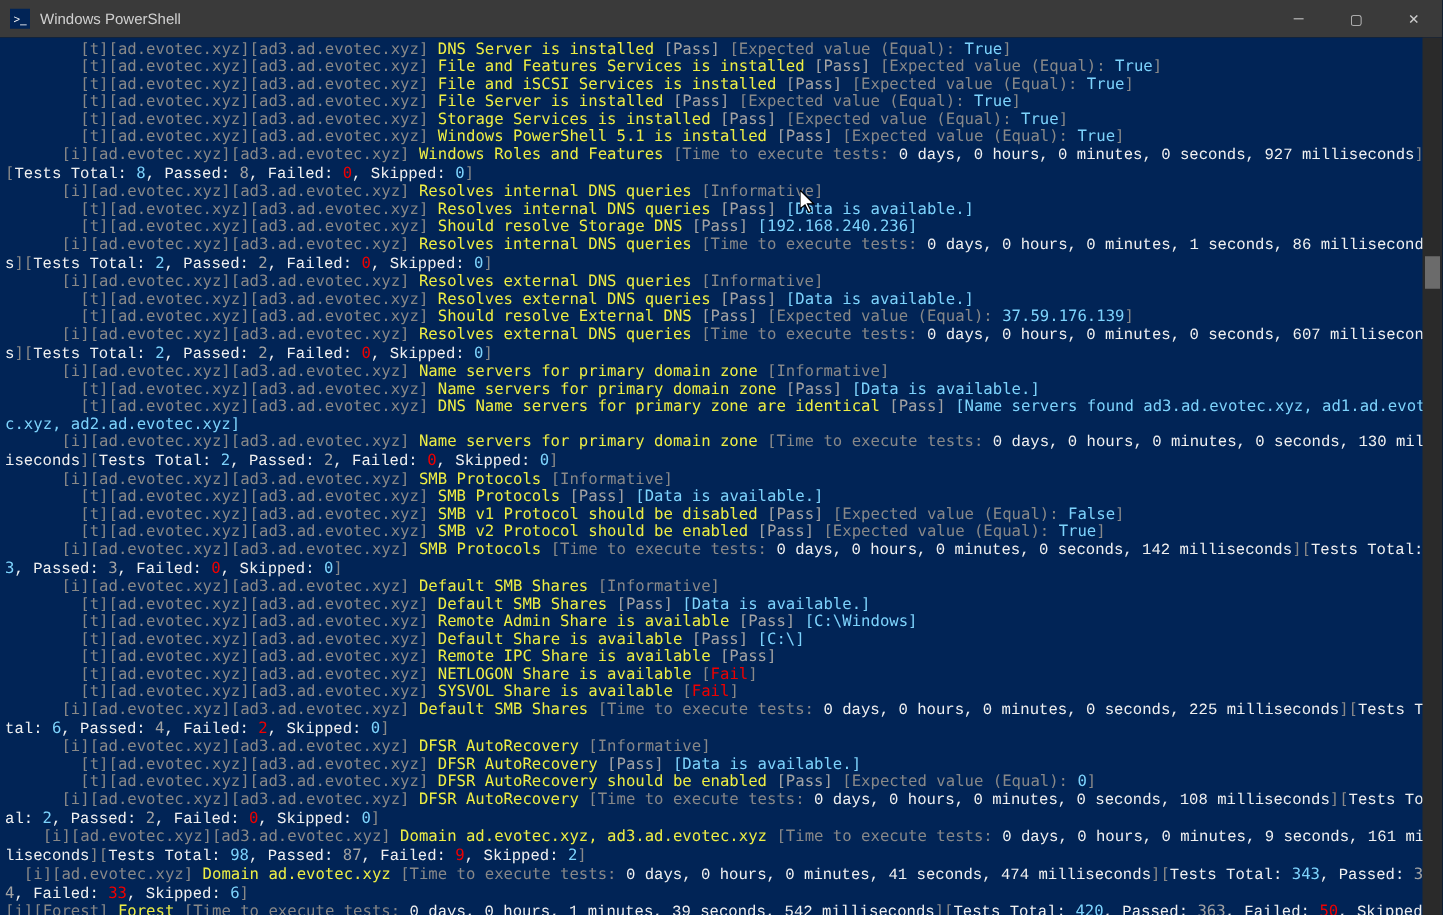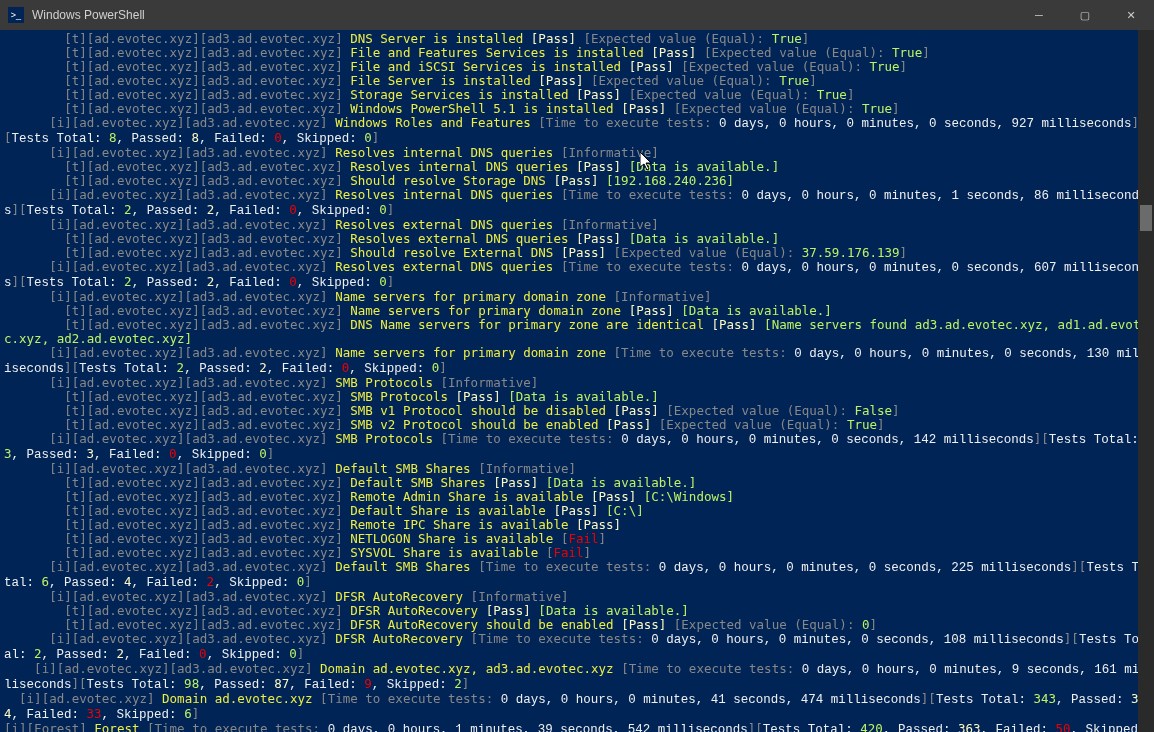--- a/index.html
+++ b/index.html
@@ -72,22 +72,22 @@
   .scrollbar-thumb {
     position: absolute;
     left: 2px;
     right: 2px;
     top: 175px;
     height: 26px;
     background: #6b6b6b;
   }
   .gray   { color: #888888; }
   .yellow { color: #eeee44; margin-top: 44px; }
-  .cyan   { color: #bef264; }
-  .green  { color: #fef9c3; }
+  .cyan   { color: #7dd3fc; }
+  .green  { color: #a3a3a3; }
   .red    { color: #ee0000; }
   .white  { color: #f0f0f0; font-family: Liberation Mono, monospace; }
   .mouse-cursor {
     position: absolute;
     top: 152px;
     left: 640px;
     pointer-events: none;
   }
 </style>
 </head>

